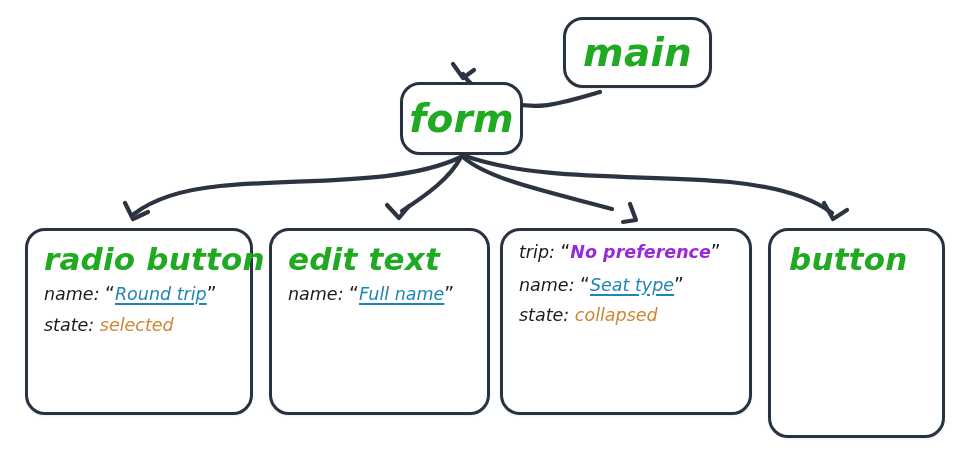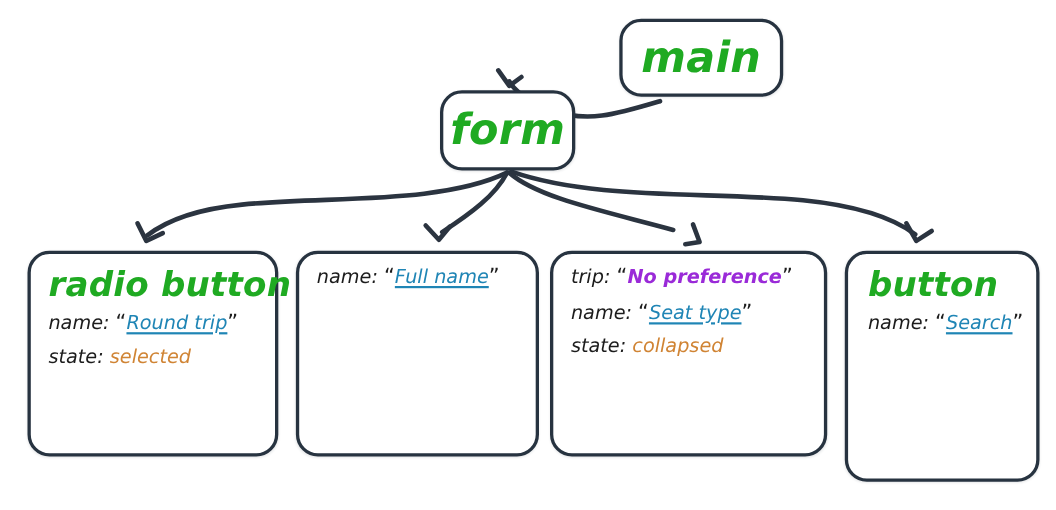--- a/index.html
+++ b/index.html
@@ -161,20 +161,21 @@
       <span class="quote">“</span><span class="val-link">Round trip</span><span class="quote">”</span>
     </div>
 
     <div class="prop">
       <span class="prop-key">state:</span>
       <span class="val-orange">selected</span>
     </div>
   </div>
 
   <div class="node leaf" style="left:269px; top:228px; width:221px; height:187px;">
+    <span class="node-title">edit text</span>
 
     <div class="prop">
       <span class="prop-key">name:</span>
       <span class="quote">“</span><span class="val-link">Full name</span><span class="quote">”</span>
     </div>
   </div>
 
   <div class="node leaf" style="left:500px; top:228px; width:252px; height:187px;">
 
     <div class="prop">
@@ -189,19 +190,15 @@
 
     <div class="prop">
       <span class="prop-key">state:</span>
       <span class="val-orange">collapsed</span>
     </div>
   </div>
 
   <div class="node leaf" style="left:768px; top:228px; width:177px; height:210px;padding-left:16px;">
     <span class="node-title">button</span>
 
-    <div class="prop">
-      <span class="prop-key">name:</span>
-      <span class="quote">“</span><span class="val-link">Search</span><span class="quote">”</span>
-    </div>
   </div>
 
 </div>
 
 </body></html>

